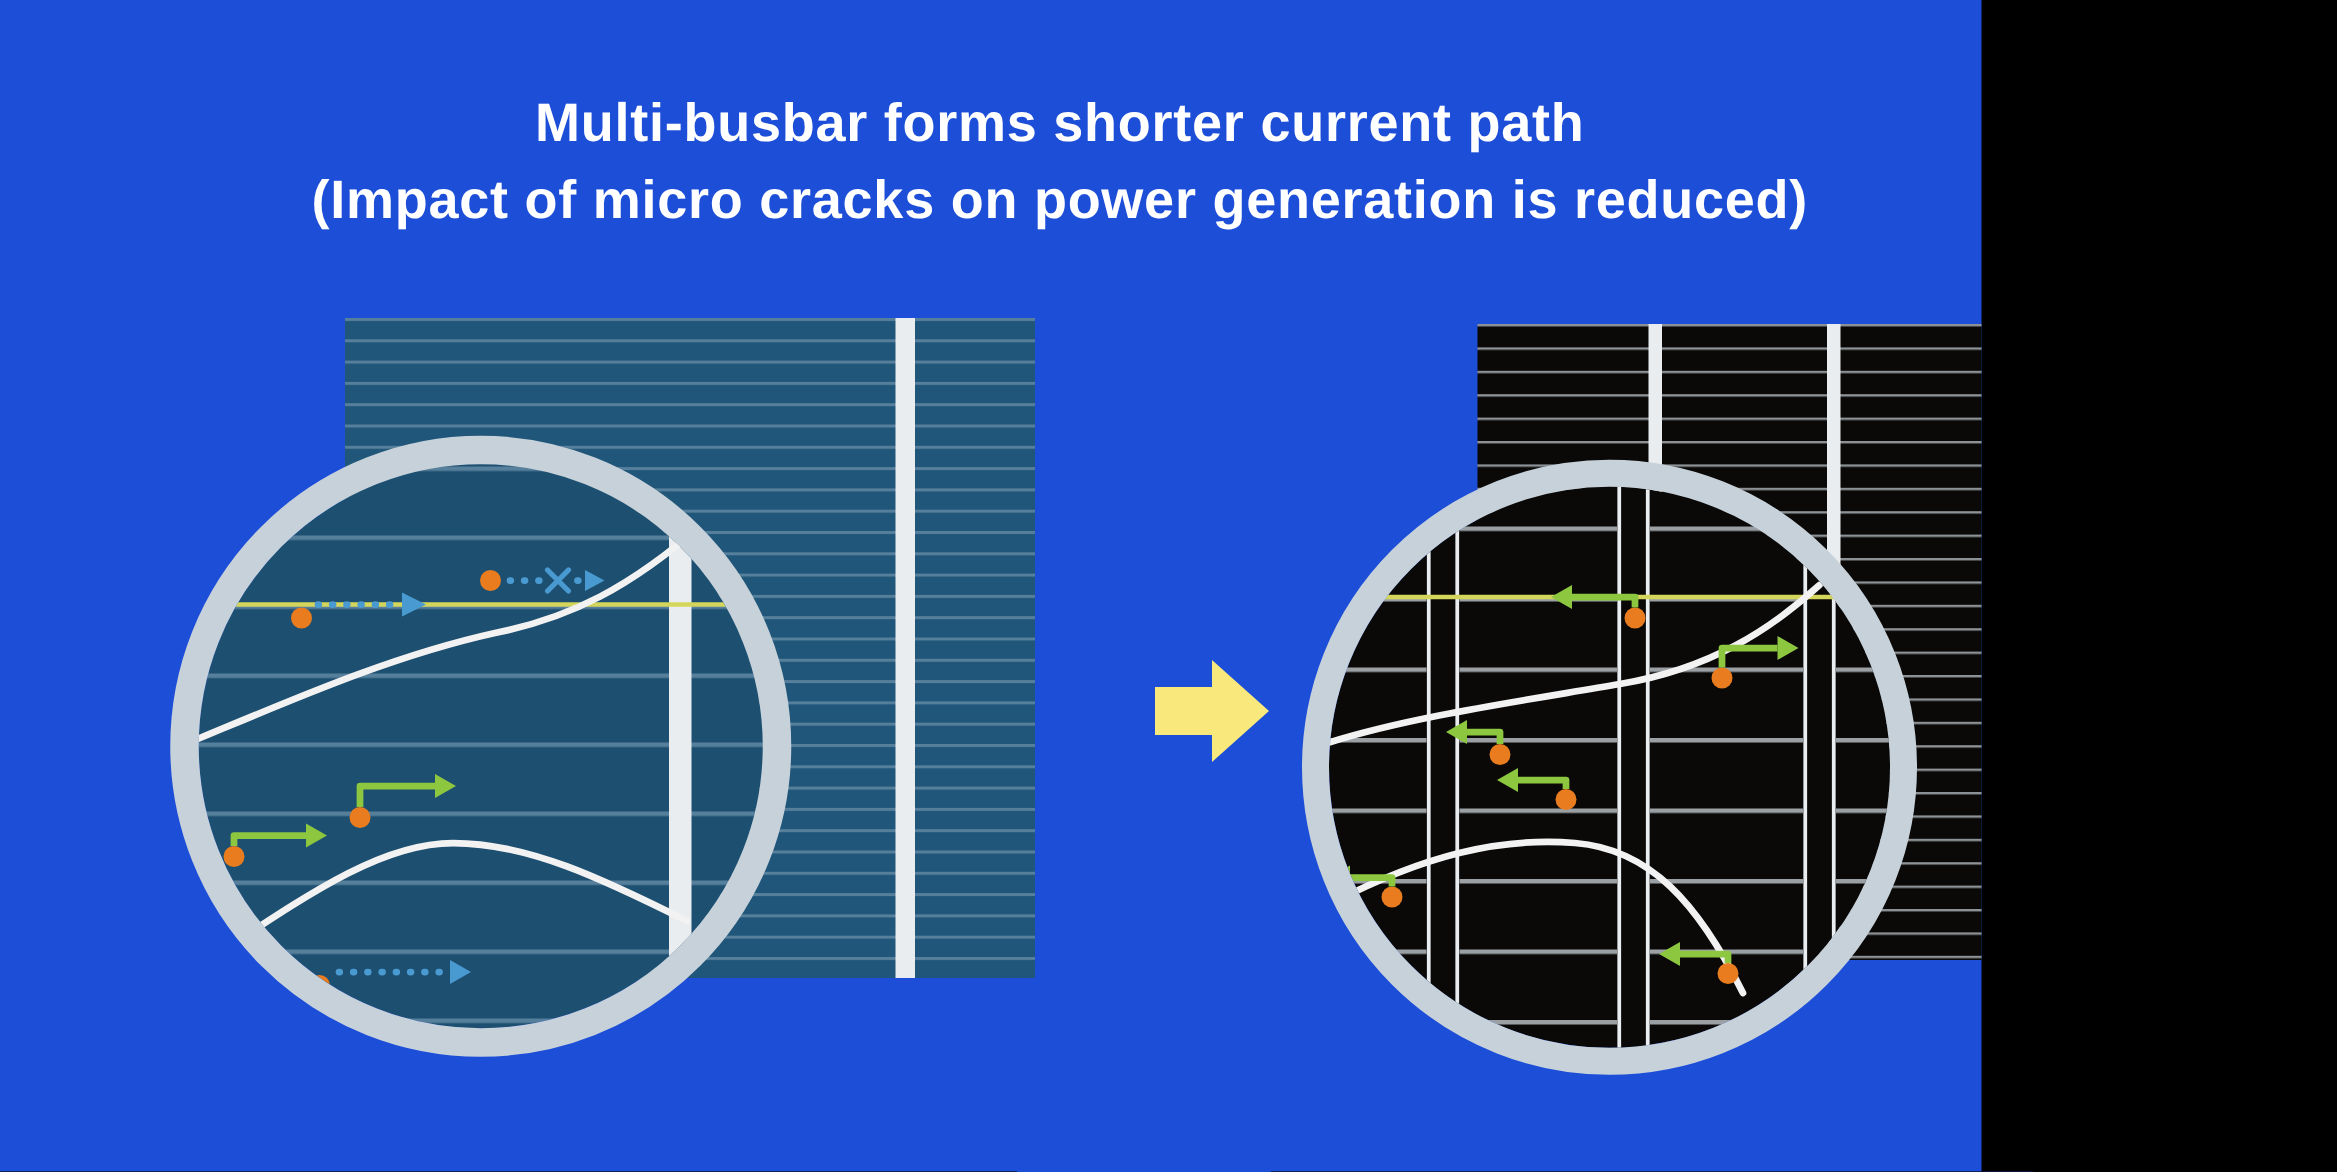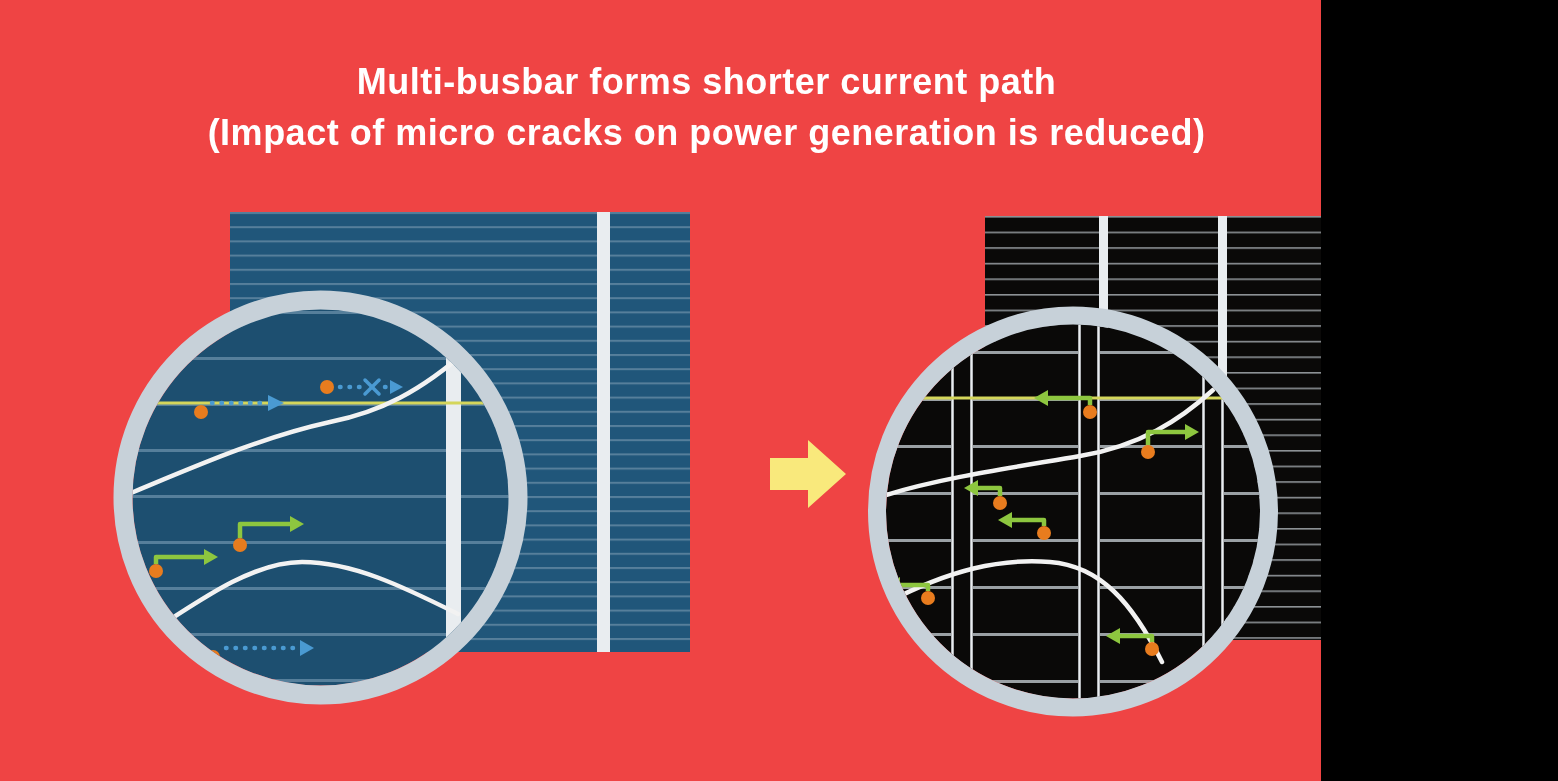--- a/index.html
+++ b/index.html
@@ -1,16 +1,16 @@
 <!DOCTYPE html>
 <html><head>
 <meta charset="utf-8">
 <style>
   html,body{margin:0;padding:0;background:#000;}
-  .stage{position:relative;width:1321px;height:781px;background:#ef4444;overflow:hidden;
+  .stage{position:relative;width:1321px;height:781px;background:#1d4ed8;overflow:hidden;
          font-family:"Liberation Sans", sans-serif;}
   .title{position:absolute;top:56px;left:0;width:100%;text-align:center;
          transform:translateX(46px);color:#fff;font-weight:700;font-size:36px;
          line-height:1.42;letter-spacing:.5px;}
   svg{position:absolute;top:0;left:0;}
 </style>
 </head>
 <body>
 
 <div class="stage">

